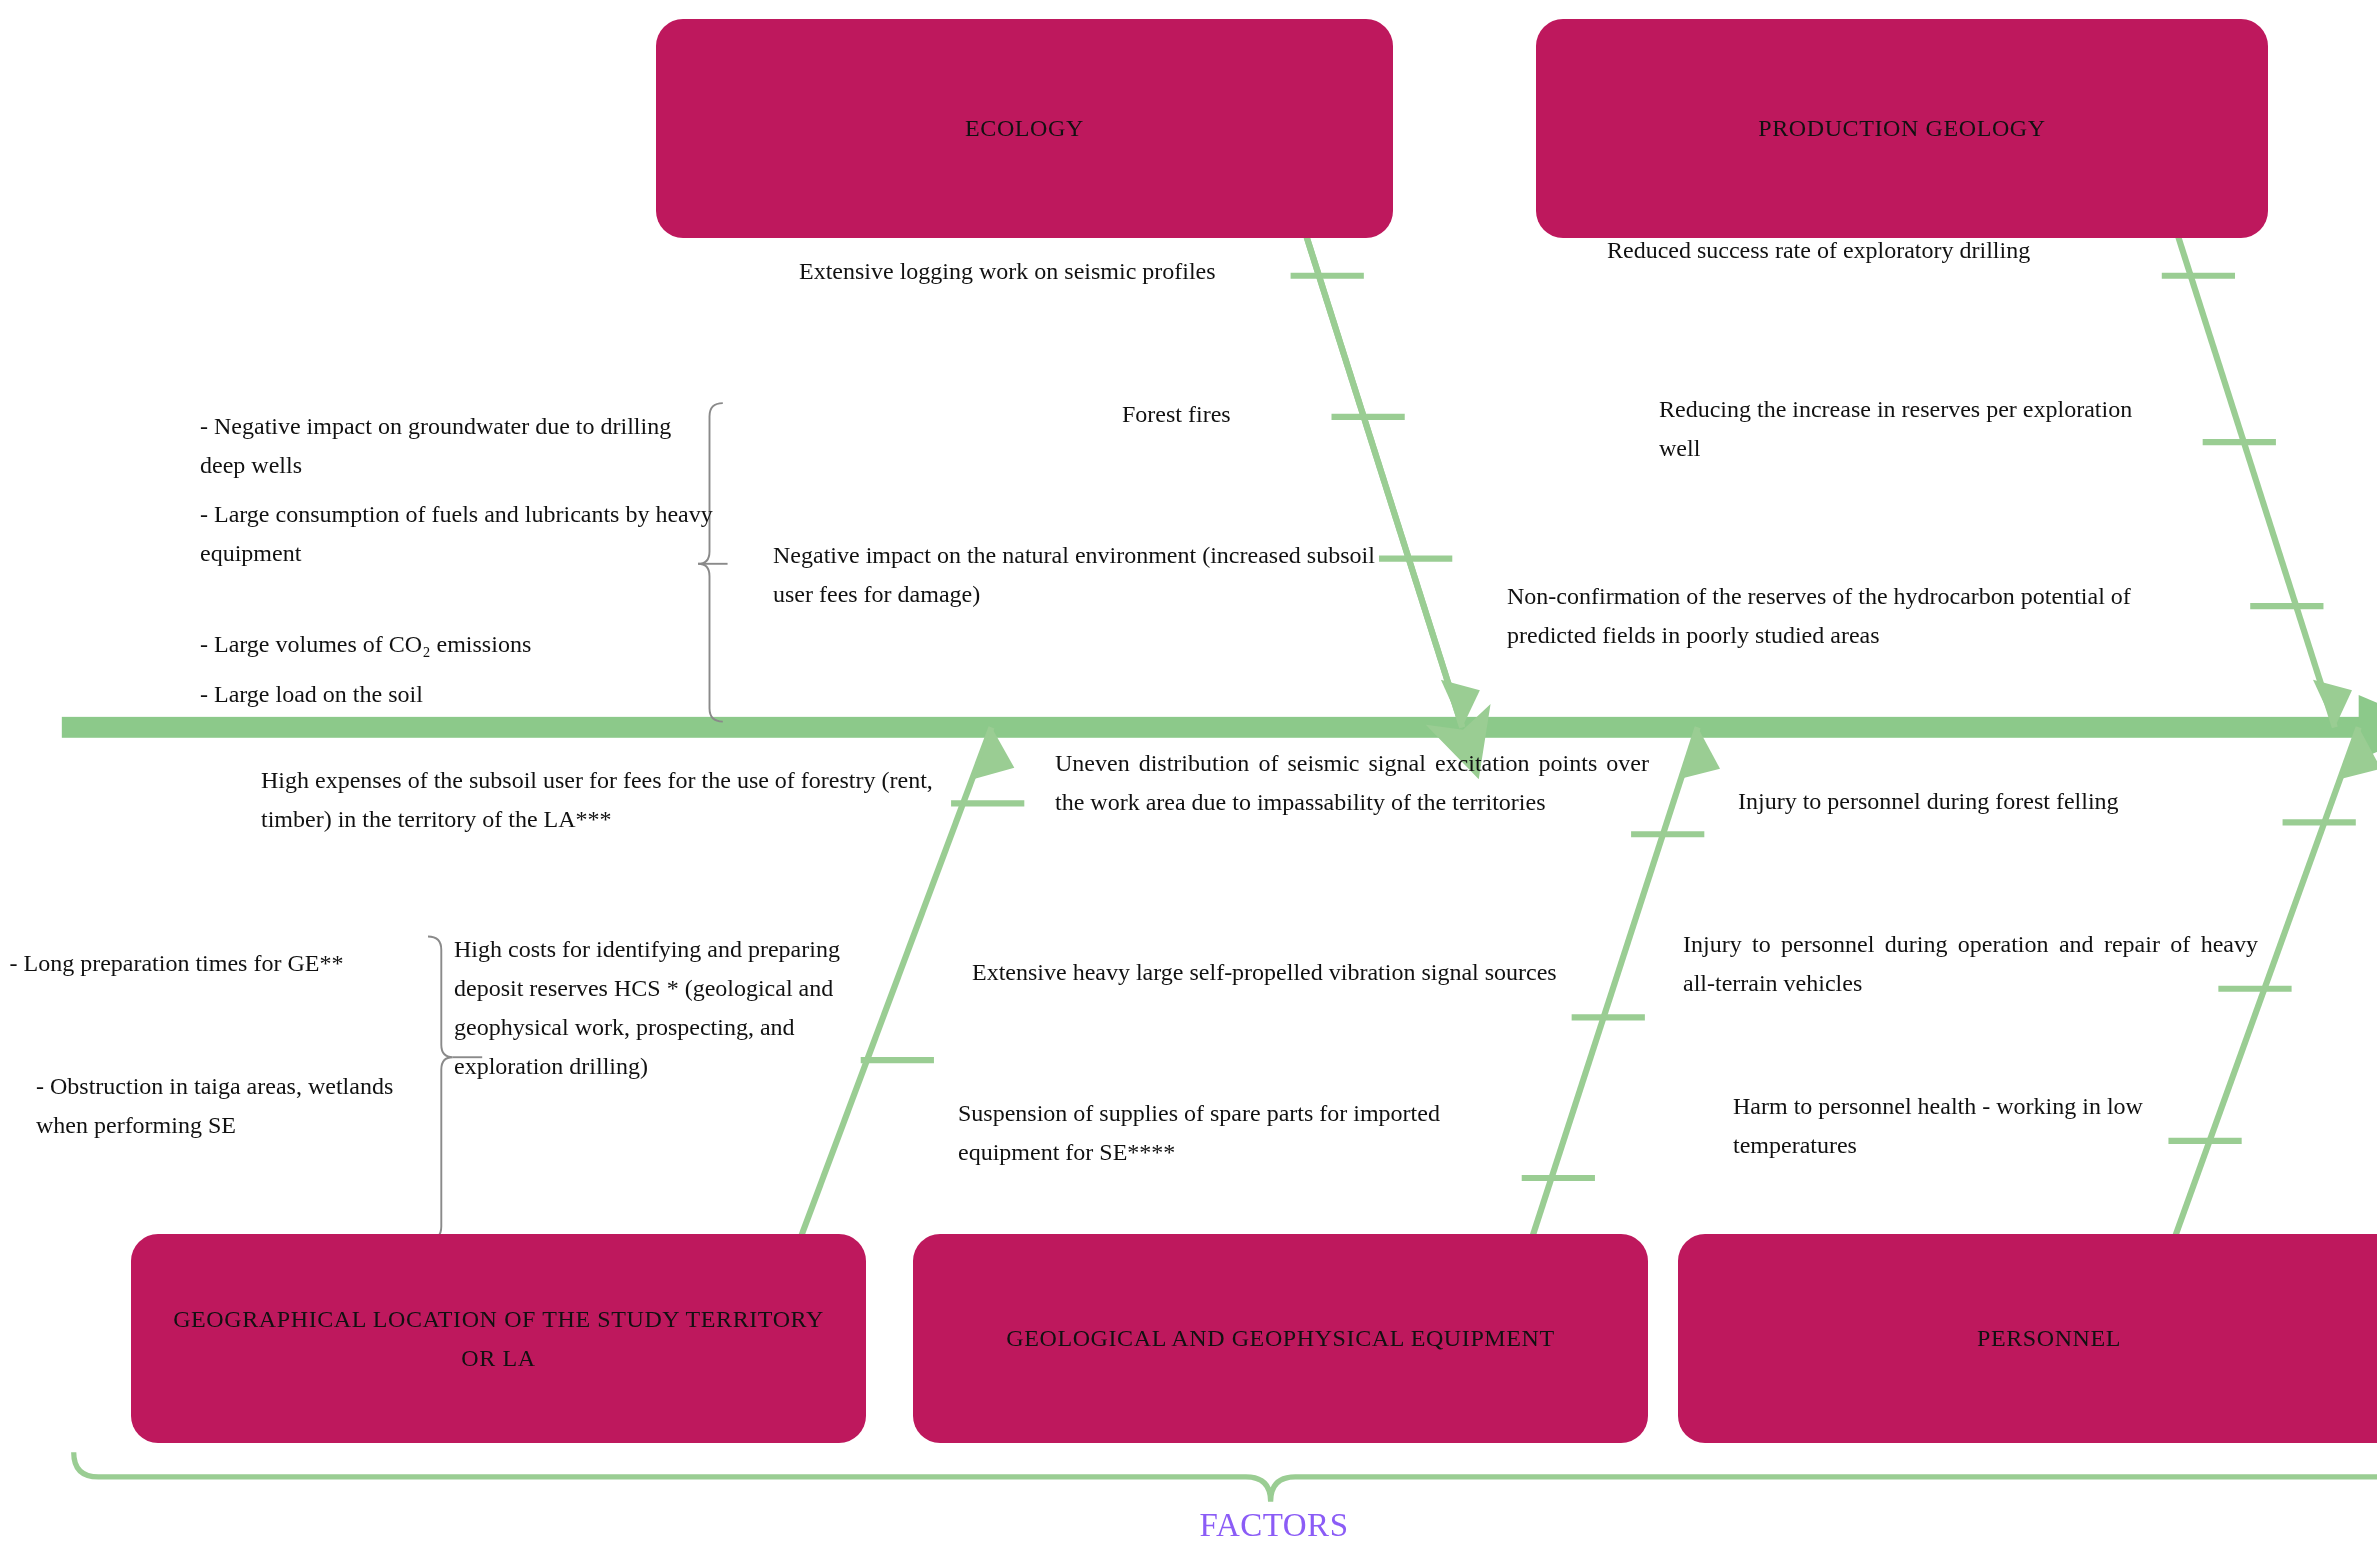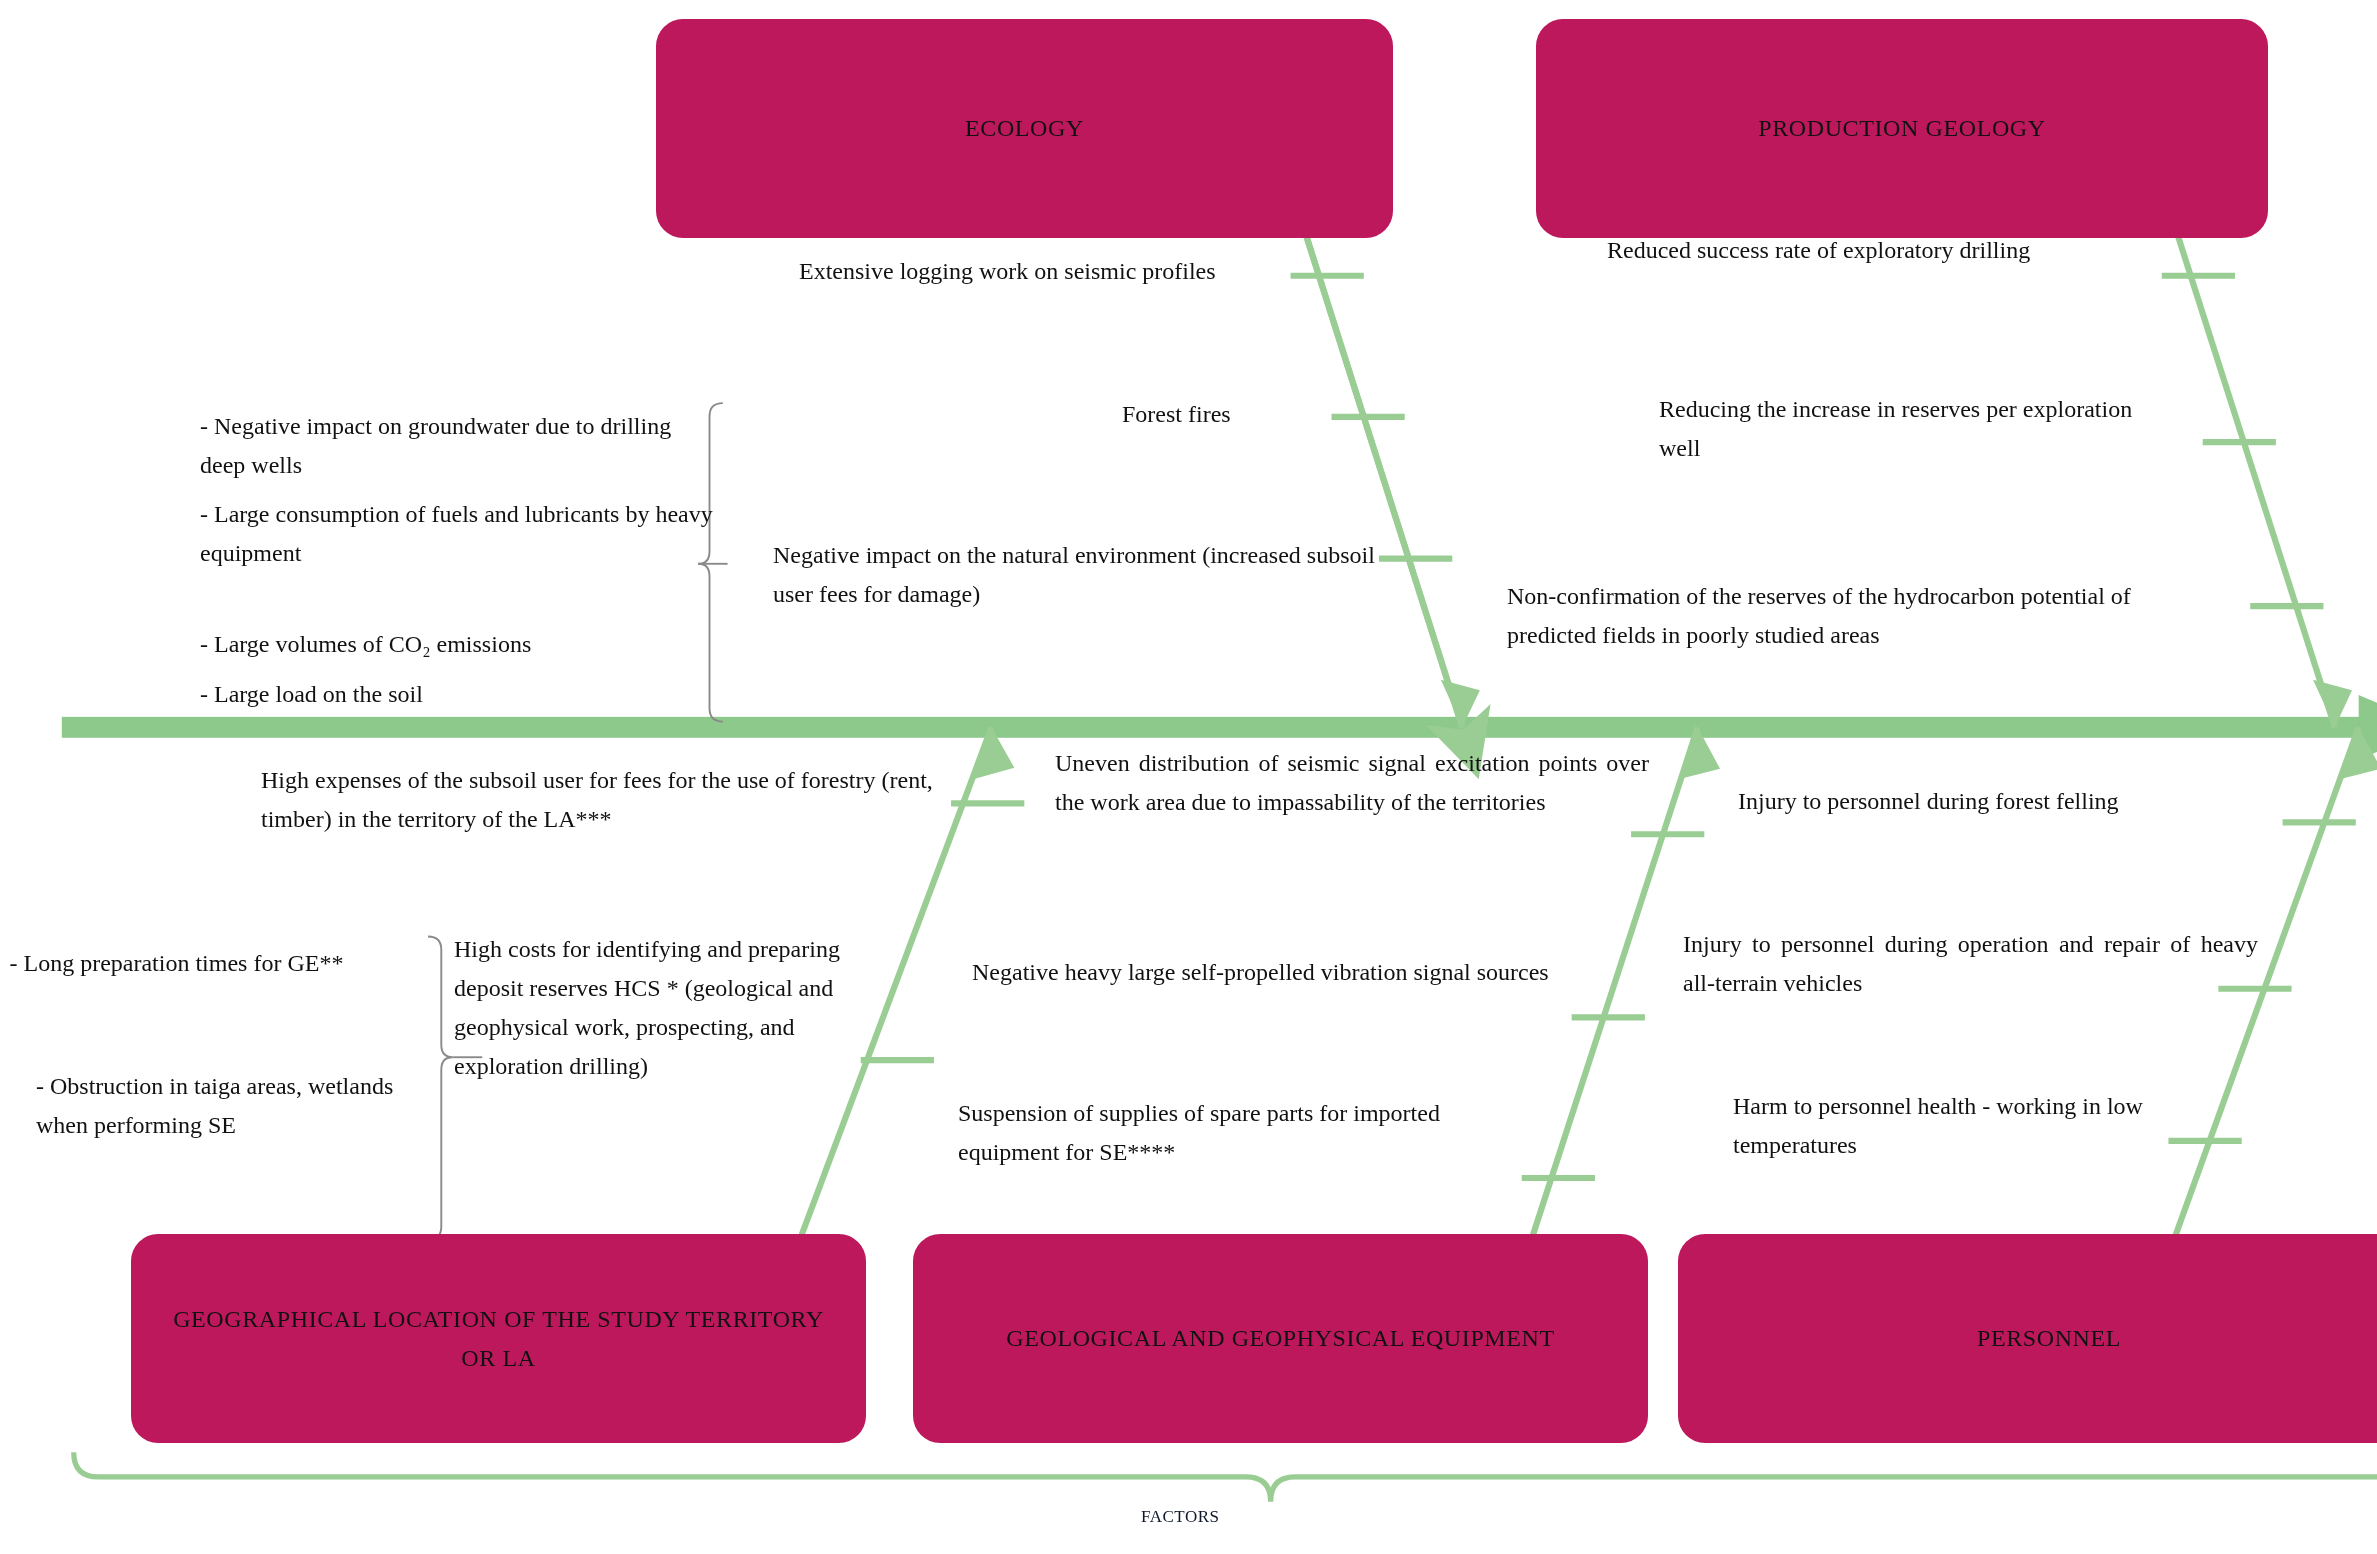--- a/index.html
+++ b/index.html
@@ -8,21 +8,21 @@
   #stage{position:absolute;left:0;top:0;width:2974px;height:1554px;}
   svg.layer{position:absolute;left:0;top:0;width:2974px;height:1554px;pointer-events:none;}
 
   .cat-box{position:absolute;background:#be185d;border-radius:27px;
            display:flex;align-items:center;justify-content:center;text-align:center;
            font-size:24px;letter-spacing:0.6px;line-height:1.6;color:#111;}
 
   .txt{position:absolute;font-size:24px;line-height:1.62;color:#111;}
   .txt.just{text-align:justify;text-align-last:left;}
 
-  .foot-label{position:absolute;font-size:17px;letter-spacing:0.5px;color:#0f172a;}
+  .foot-label{position:absolute;font-size:33px;letter-spacing:0.5px;color:#8b5cf6;text-align:center;}
 </style>
 </head>
 <body>
 
 <div id="stage">
 
   <svg class="layer" viewBox="0 0 6254 3269" preserveAspectRatio="none">
     <defs>
       <marker id="arrowUp" markerWidth="11" markerHeight="11" refX="2.2" refY="5.5" orient="auto" markerUnits="strokeWidth">
         <path d="M0,0 L11,5.5 L0,11 L2.6,5.5 Z" fill="#9ACD93"></path>
@@ -126,21 +126,21 @@
   <div class="txt" style="left:1659px;top:390px;width:516px;">Reducing the increase in reserves per exploration well</div>
   <div class="txt" style="left:1507px;top:577px;width:718px;">Non-confirmation of the reserves of the hydrocarbon potential of predicted fields in poorly studied areas</div>
 
   <div class="txt" style="left:221px;top:761px;width:718px;margin-left:40px;">High expenses of the subsoil user for fees for the use of forestry (rent, timber) in the territory of the LA***</div>
   <div class="txt" style="left:454px;top:930px;width:447px;">High costs for identifying and preparing deposit reserves HCS * (geological and geophysical work, prospecting, and exploration drilling)</div>
 
   <div class="txt" style="left:9.5px;top:944px;width:418px;">- Long preparation times for GE**</div>
   <div class="txt" style="left:36px;top:1067px;width:380px;">- Obstruction in taiga areas, wetlands when performing SE</div>
 
   <div class="txt just" style="left:1055px;top:744px;width:594px;">Uneven distribution of seismic signal excitation points over the work area due to impassability of the territories</div>
-  <div class="txt" style="left:972px;top:953px;width:623px;">Negative heavy large self-propelled vibration signal sources</div>
+  <div class="txt" style="left:972px;top:953px;width:623px;">Extensive heavy large self-propelled vibration signal sources</div>
   <div class="txt" style="left:958px;top:1094px;width:528px;">Suspension of supplies of spare parts for imported equipment for SE****</div>
 
   <div class="txt" style="left:1738px;top:782px;width:566px;">Injury to personnel during forest felling</div>
   <div class="txt just" style="left:1683px;top:925px;width:575px;">Injury to personnel during operation and repair of heavy all-terrain vehicles</div>
   <div class="txt" style="left:1733px;top:1087px;width:418px;">Harm to personnel health - working in low temperatures</div>
 
   <svg class="layer" viewBox="0 0 6254 3269" preserveAspectRatio="none">
     <path d="M5004,1000 L5890,1000 L6160,1480 L5890,1960 L5004,1960 Z" fill="#BADCA8"></path>
   </svg>
 

